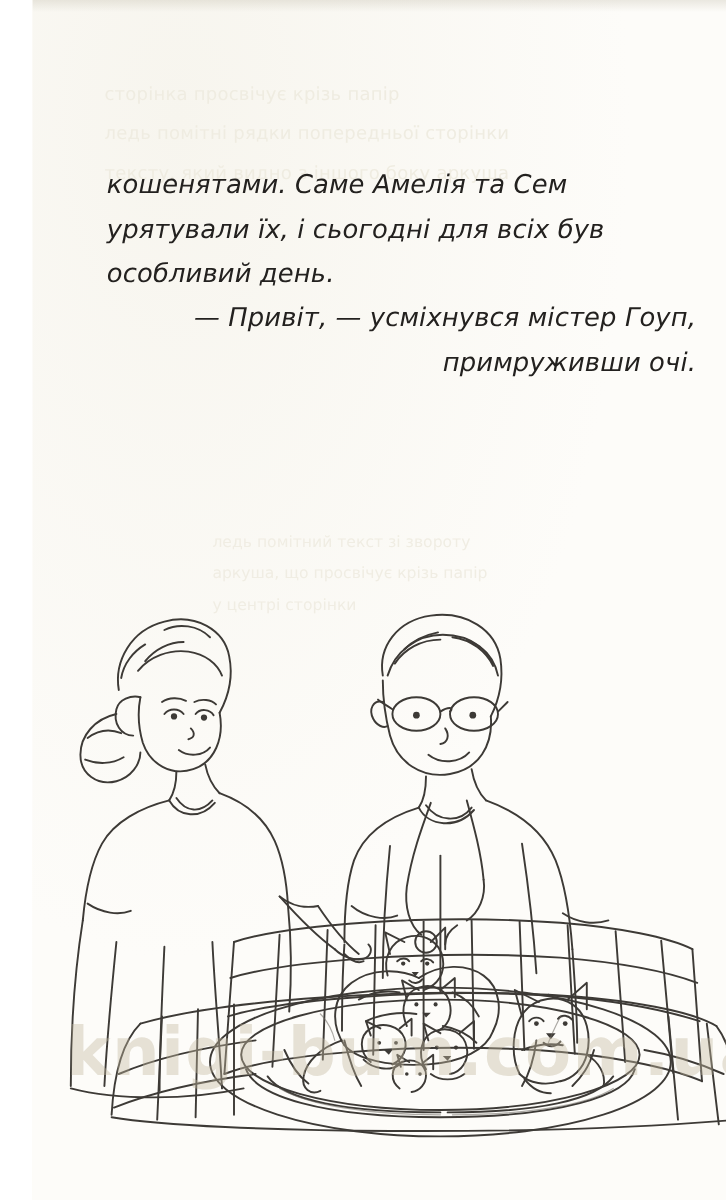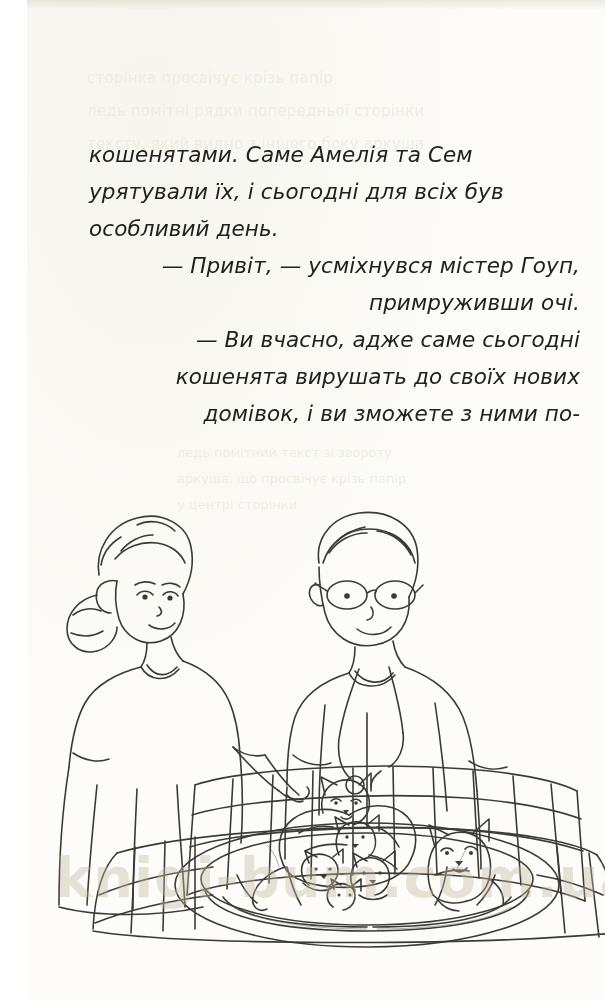--- a/index.html
+++ b/index.html
@@ -120,21 +120,20 @@
   <div class="ghost-text">сторінка просвічує крізь папір
 ледь помітні рядки попередньої сторінки
 тексту, який видно з іншого боку аркуша</div>
   <div class="ghost-text2">ледь помітний текст зі звороту
 аркуша, що просвічує крізь папір
 у центрі сторінки</div>
 
   <div class="text-block">
     <p class="para">кошенятами. Саме Амелія та Сем урятували їх, і сьогодні для всіх був особливий день.</p>
     <p class="para indent">— Привіт, — усміхнувся містер Гоуп, примруживши очі.</p>
-    <p class="para indent">— Ви вчасно, адже саме сьогодні кошенята вирушать до своїх нових домівок, і ви зможете з ними по-</p>
   </div>
 
   <div class="illustration">
     <svg viewBox="0 0 585 500" width="585" height="500" xmlns="http://www.w3.org/2000/svg">
       <g fill="none" stroke="#3d3a36" stroke-width="1.6" stroke-linecap="round" stroke-linejoin="round">
 
         <g>
 
           <path d="M62 120 C58 96 72 70 100 63 C126 56 150 70 154 92 C158 112 152 128 146 139"></path>
 

